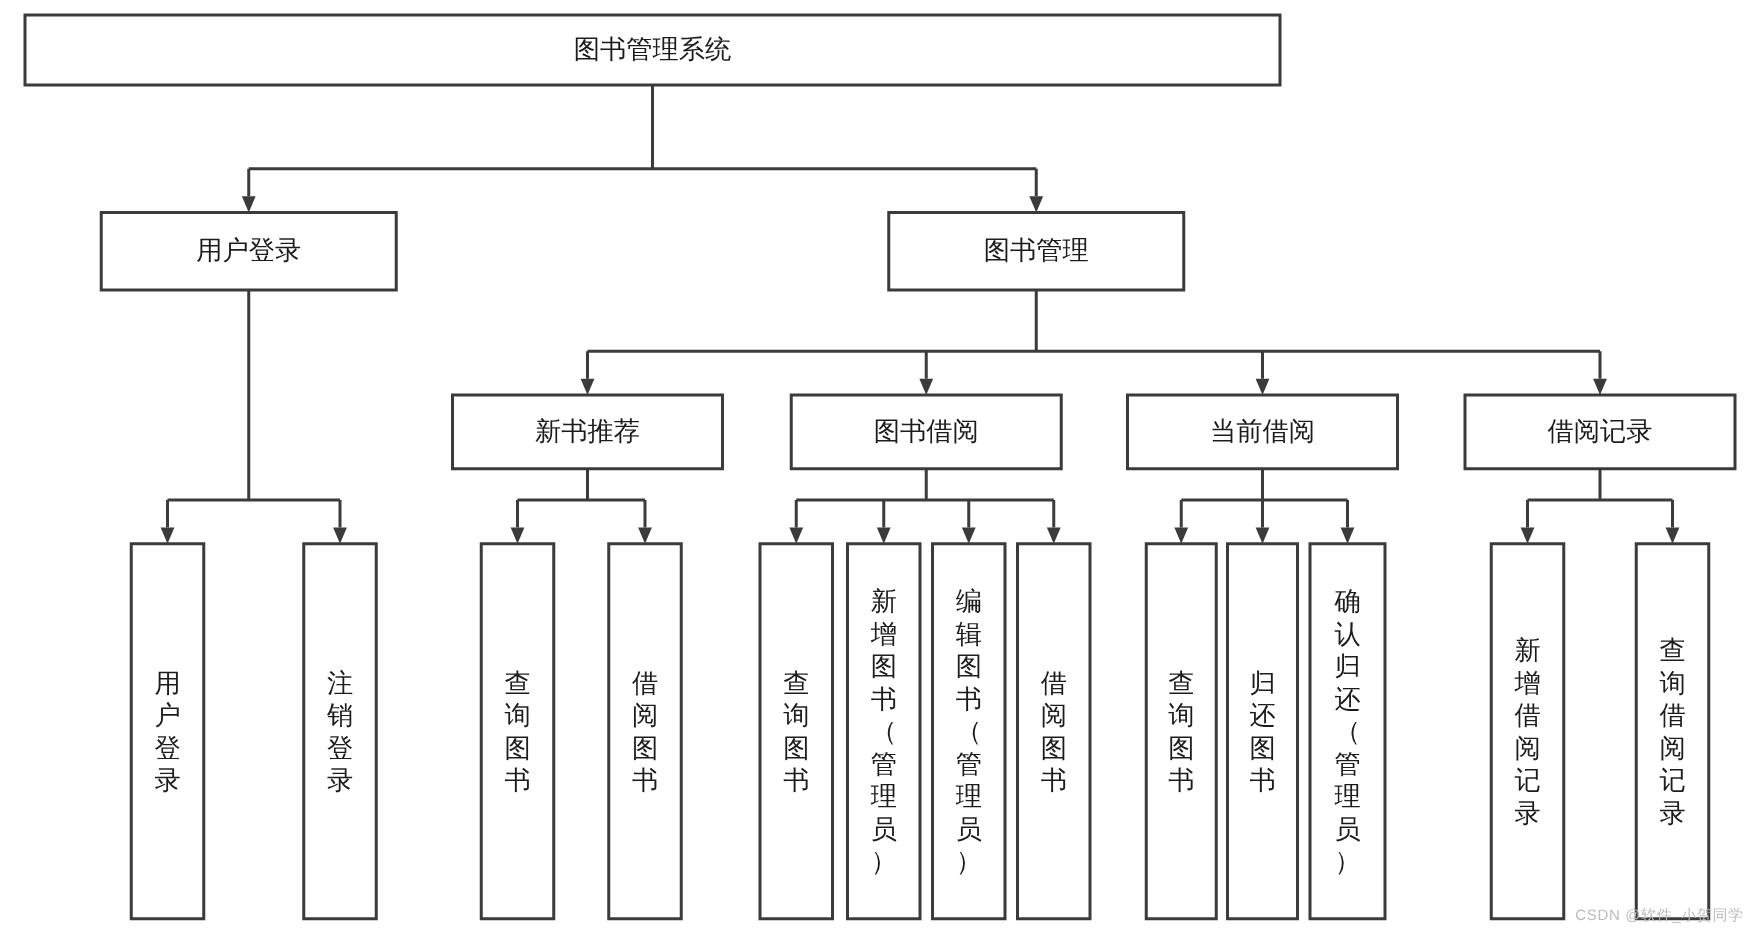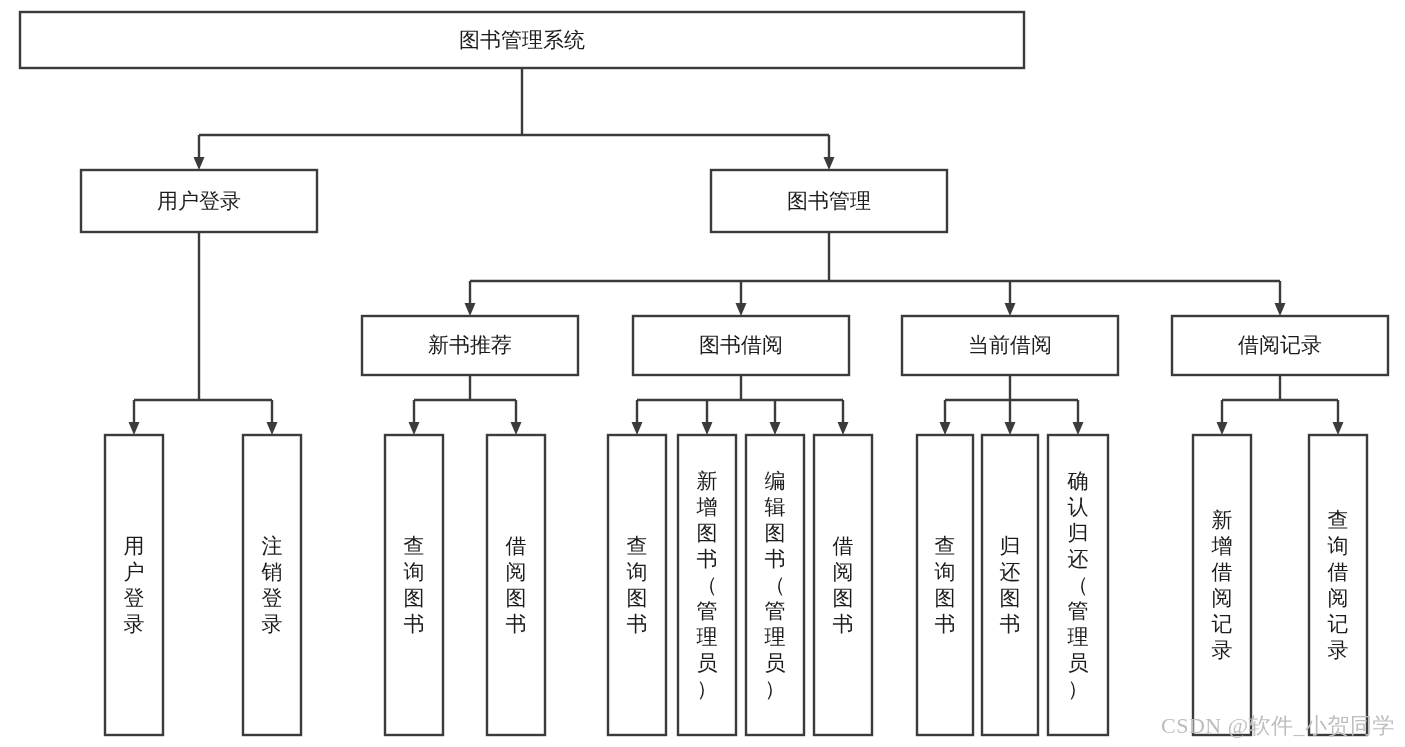--- a/index.html
+++ b/index.html
@@ -53,22 +53,22 @@
   .node-label-v {
     font-family: "Liberation Sans", "DejaVu Sans", sans-serif;
     font-size: 21px;
     fill: #1c1c1c;
     text-anchor: middle;
   }
   .watermark {
     position: absolute;
     right: 10px;
     bottom: 6px;
-    font-family: Liberation Serif, serif;
-    font-size: 22px;
+    font-family: Liberation Sans, sans-serif;
+    font-size: 12px;
     color: #bdbdbd;
     letter-spacing: 0.5px;
     white-space: nowrap;
     user-select: none;
   }
 </style>
 </head>
 <body>
 
 <div id="diagram-root">

